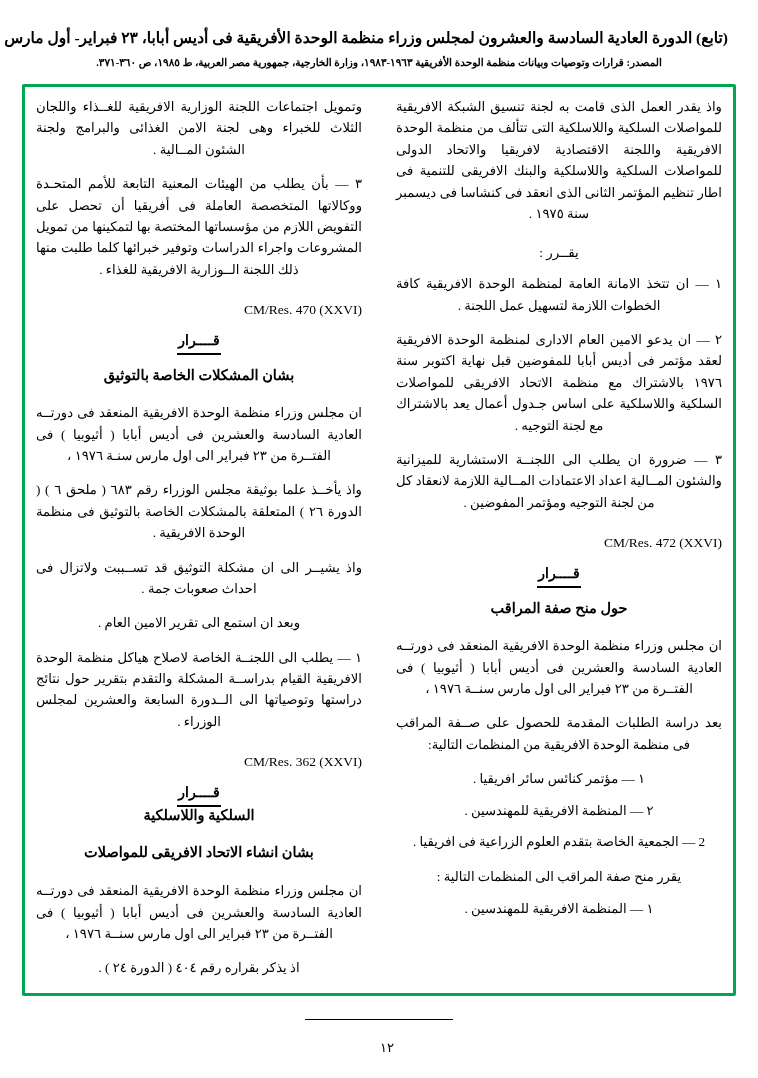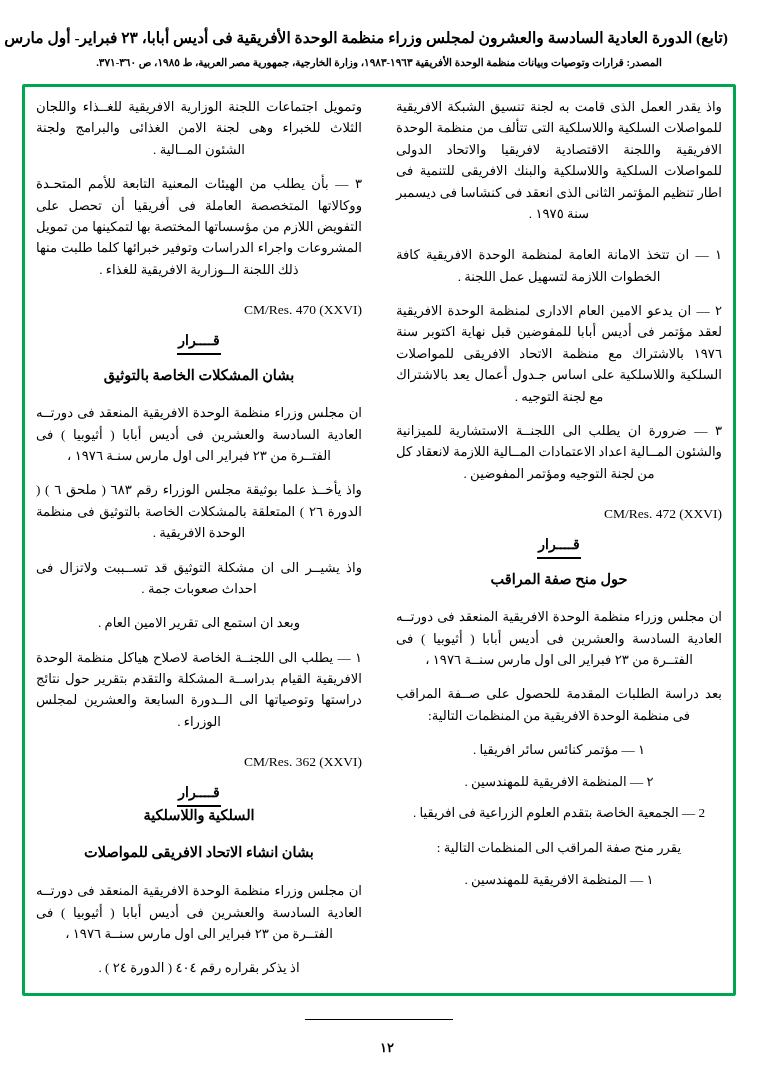--- a/index.html
+++ b/index.html
@@ -147,41 +147,42 @@
     height: 1.5px;
     background: #000;
   }
   .page-number {
     position: absolute;
     bottom: 22px;
     left: 16px;
     right: 0;
     text-align: center;
     font-size: 13px;
-    font-weight: bold;
+    font-weight: normal;
   }
 </style>
 </head>
 <body>
 
 <div class="page">
 
   <div class="doc-header">
     <div class="header-title">(تابع) الدورة العادية السادسة والعشرون لمجلس وزراء منظمة الوحدة الأفريقية فى أديس أبابا، ٢٣ فبراير- أول مارس ١٩٧٦</div>
     <div class="header-source">المصدر: قرارات وتوصيات وبيانات منظمة الوحدة الأفريقية ١٩٦٣-١٩٨٣، وزارة الخارجية، جمهورية مصر العربية، ط ١٩٨٥، ص ٣٦٠-٣٧١.</div>
   </div>
 
   <div class="green-frame"></div>
 
   <div class="columns">
 
     <div class="col">
 
       <p class="para spaced">واذ يقدر العمل الذى قامت به لجنة تنسيق الشبكة الافريقية للمواصلات السلكية واللاسلكية التى تتألف من منظمة الوحدة الافريقية واللجنة الاقتصادية لافريقيا والاتحاد الدولى للمواصلات السلكية واللاسلكية والبنك الافريقى للتنمية فى اطار تنظيم المؤتمر الثانى الذى انعقد فى كنشاسا فى ديسمبر سنة ١٩٧٥ .</p>
 
+      <p class="yuqarrir">يقــرر :</p>
 
       <p class="item">١ — ان تتخذ الامانة العامة لمنظمة الوحدة الافريقية كافة الخطوات اللازمة لتسهيل عمل اللجنة .</p>
       <p class="item">٢ — ان يدعو الامين العام الادارى لمنظمة الوحدة الافريقية لعقد مؤتمر فى أديس أبابا للمفوضين قبل نهاية اكتوبر سنة ١٩٧٦ بالاشتراك مع منظمة الاتحاد الافريقى للمواصلات السلكية واللاسلكية على اساس جـدول أعمال يعد بالاشتراك مع لجنة التوجيه .</p>
       <p class="item spaced">٣ — ضرورة ان يطلب الى اللجنــة الاستشارية للميزانية والشئون المــالية اعداد الاعتمادات المــالية اللازمة لانعقاد كل من لجنة التوجيه ومؤتمر المفوضين .</p>
 
       <div class="res-id">CM/Res. 472 (XXVI)</div>
       <div class="qarar">قــــرار</div>
       <div class="qarar-underline"></div>
       <div class="res-title">حول منح صفة المراقب</div>
 

